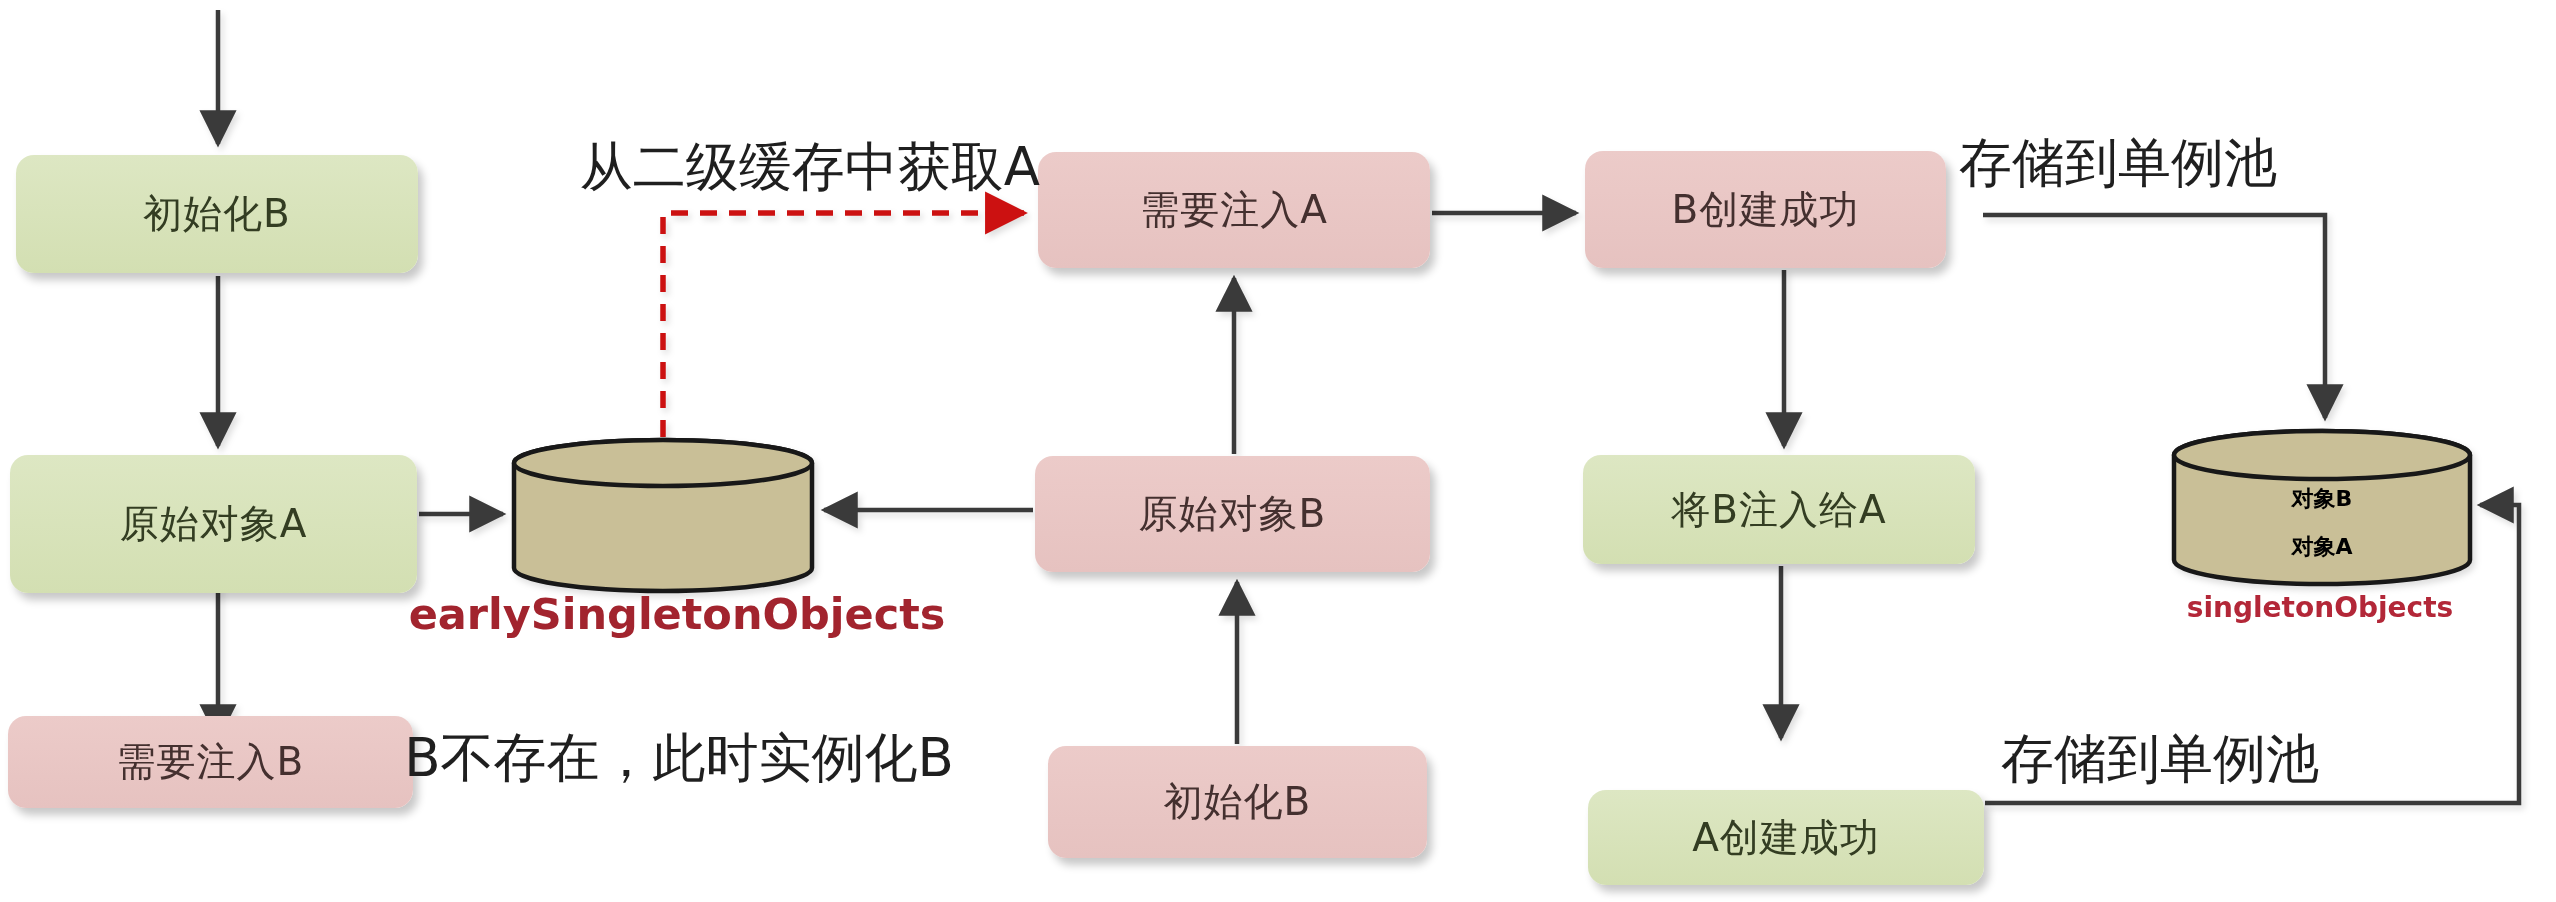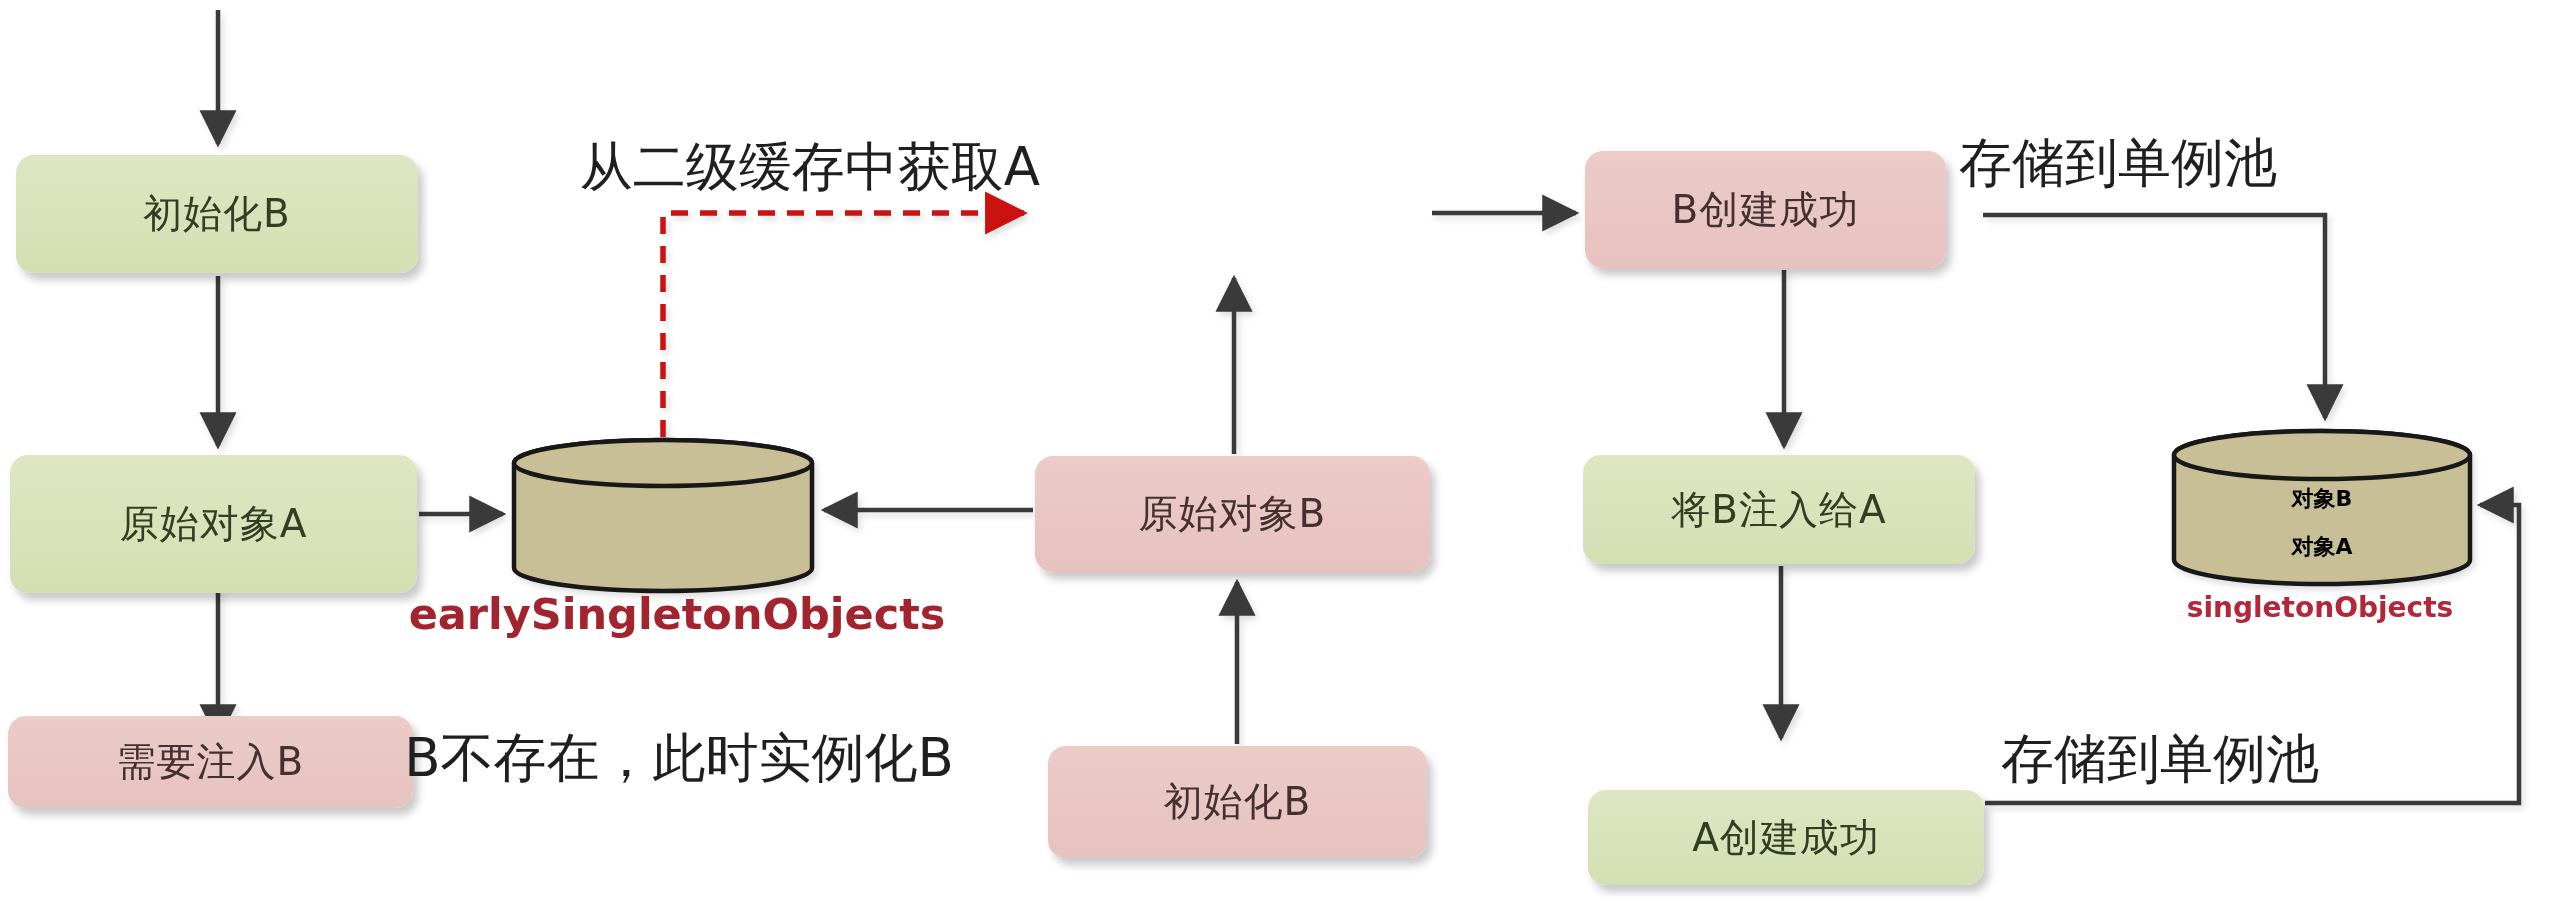--- a/index.html
+++ b/index.html
@@ -92,20 +92,21 @@
       <polygon points="0,0 0,20 5.5,15.5 9,24 12.5,22.3 9,14 16,13.5" fill="#1a1a1a" stroke="#ffffff" stroke-width="0.8"></polygon>
     </g>
   </svg>
 
   <div class="node green" style="left:16px;top:155px;width:402px;height:118px;">初始化B</div>
 
   <div class="node green" style="left:10px;top:455px;width:407px;height:138px;">原始对象A</div>
 
   <div class="node pink" style="left:8px;top:716px;width:405px;height:92px;">需要注入B</div>
 
+  <div class="node pink" style="left:1038px;top:152px;width:392px;height:116px;">需要注入A</div>
 
   <div class="node pink" style="left:1035px;top:456px;width:395px;height:116px;">原始对象B</div>
 
   <div class="node pink" style="left:1048px;top:746px;width:379px;height:112px;">初始化B</div>
 
   <div class="node pink" style="left:1585px;top:151px;width:361px;height:117px;">B创建成功</div>
 
   <div class="node green" style="left:1583px;top:455px;width:392px;height:109px;">将B注入给A</div>
 
   <div class="node green" style="left:1588px;top:746px;width:396px;height:95px;margin-top:44px;">A创建成功</div>

